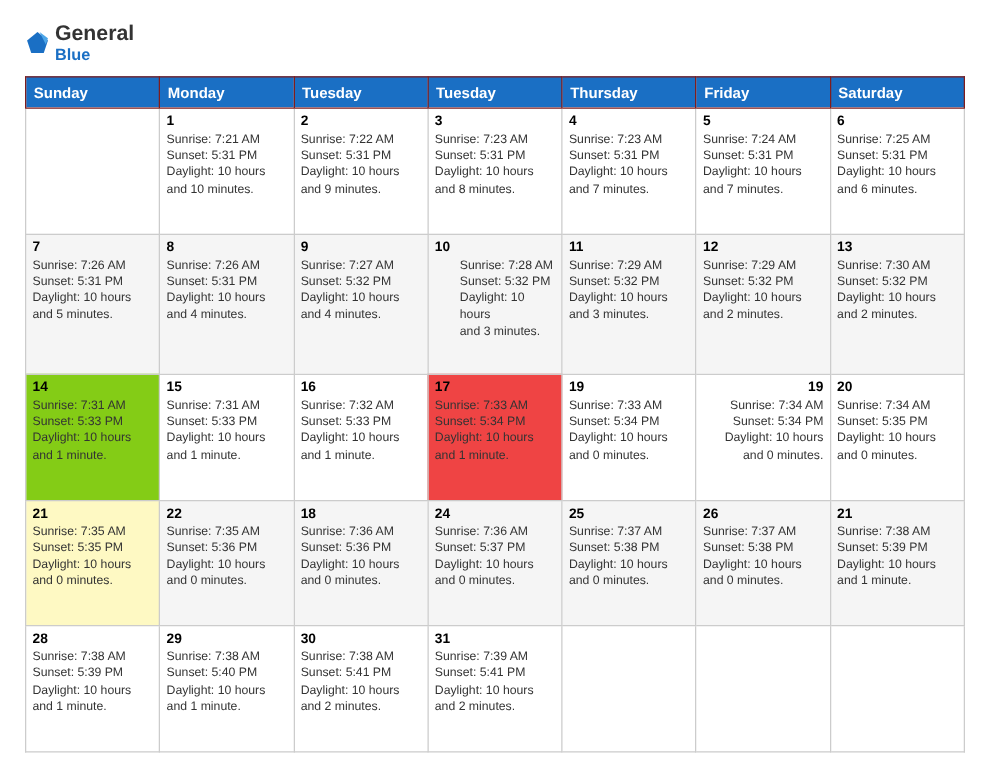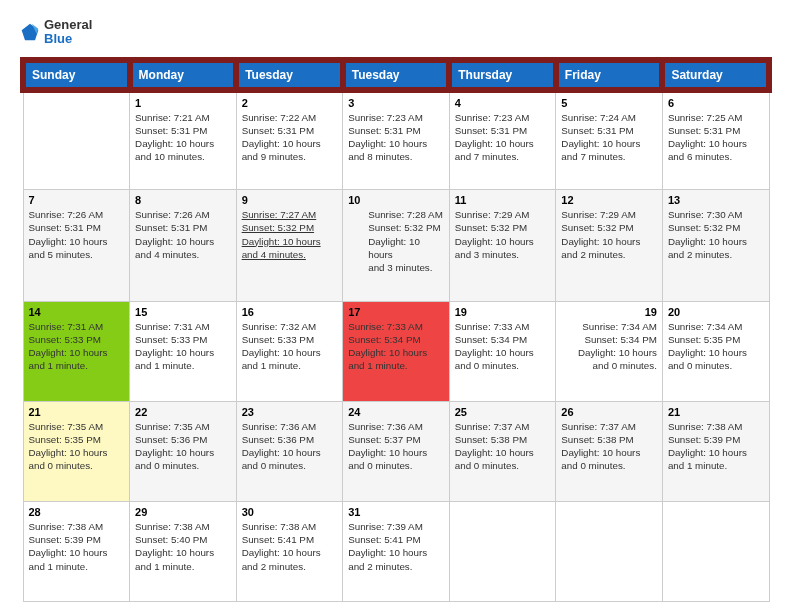--- a/index.html
+++ b/index.html
@@ -51,21 +51,21 @@
       width: 100%;
       font-size: 10.5px;
     }
     .calendar th {
       background-color: #1a6fc4;
       color: #fff;
       text-align: left;
       padding: 5px 6px;
       font-size: 12px;
       font-weight: bold;
-      border: 6px solid #7f1d1d;
+      border: 1px solid #7f1d1d;
     }
     .calendar td {
       border: 1px solid #ccc;
       vertical-align: top;
       padding: 4px 5px;
       width: calc(100% / 7);
       height: 80px;
     }
     .day-num {
       font-weight: bold;
@@ -95,21 +95,21 @@
 <body>
 
 <div class="page">
   <div class="header">
     <div class="logo">
       <svg class="logo-icon" viewBox="0 0 24 24" xmlns="http://www.w3.org/2000/svg">
         <polygon points="12,2 22,10 18,22 6,22 2,10" fill="#1a6fc4"></polygon>
         <polygon points="14,2 22,8 20,14" fill="#4da6e8"></polygon>
       </svg>
       <div>
-        <div style="font-size:13px;font-weight:bold;color:#333;line-height:1.1;">General</div>
+        <div style="font-size:17px;font-weight:bold;color:#333;line-height:1.1;">General</div>
         <div style="font-size:13px;font-weight:bold;color:#1a6fc4;line-height:1.1;">Blue</div>
       </div>
     </div>
     <div class="title-block">
       <div class="month-title"></div>
       <div class="location"></div>
     </div>
   </div>
 
   <table class="calendar" id="cal-table">
@@ -180,21 +180,21 @@
           </td>
           <td style="background-color: rgb(245, 245, 245);">
             <span class="day-num">8</span>
             <div class="day-info" style="white-space: pre-line;">Sunrise: 7:26 AM
 Sunset: 5:31 PM
 Daylight: 10 hours
 and 4 minutes.</div>
           </td>
           <td style="background-color: rgb(245, 245, 245);">
             <span class="day-num">9</span>
-            <div class="day-info" style="white-space: pre-line; text-decoration: underline;">Sunrise: 7:27 AM
+            <div class="day-info" style="white-space: pre-line;">Sunrise: 7:27 AM
 Sunset: 5:32 PM
 Daylight: 10 hours
 and 4 minutes.</div>
           </td>
           <td style="background-color: rgb(245, 245, 245);">
             <span class="day-num">10</span>
             <div class="day-info" style="white-space: pre-line; margin-left: 20px;">Sunrise: 7:28 AM
 Sunset: 5:32 PM
 Daylight: 10 hours
 and 3 minutes.</div>
@@ -281,21 +281,21 @@
 and 0 minutes.</div>
           </td>
           <td style="background-color: rgb(245, 245, 245);">
             <span class="day-num">22</span>
             <div class="day-info" style="white-space: pre-line;">Sunrise: 7:35 AM
 Sunset: 5:36 PM
 Daylight: 10 hours
 and 0 minutes.</div>
           </td>
           <td style="background-color: rgb(245, 245, 245);">
-            <span class="day-num">23</span>
+            <span class="day-num">18</span>
             <div class="day-info" style="white-space: pre-line;">Sunrise: 7:36 AM
 Sunset: 5:36 PM
 Daylight: 10 hours
 and 0 minutes.</div>
           </td>
           <td style="background-color: rgb(245, 245, 245);">
             <span class="day-num">24</span>
             <div class="day-info" style="white-space: pre-line;">Sunrise: 7:36 AM
 Sunset: 5:37 PM
 Daylight: 10 hours

